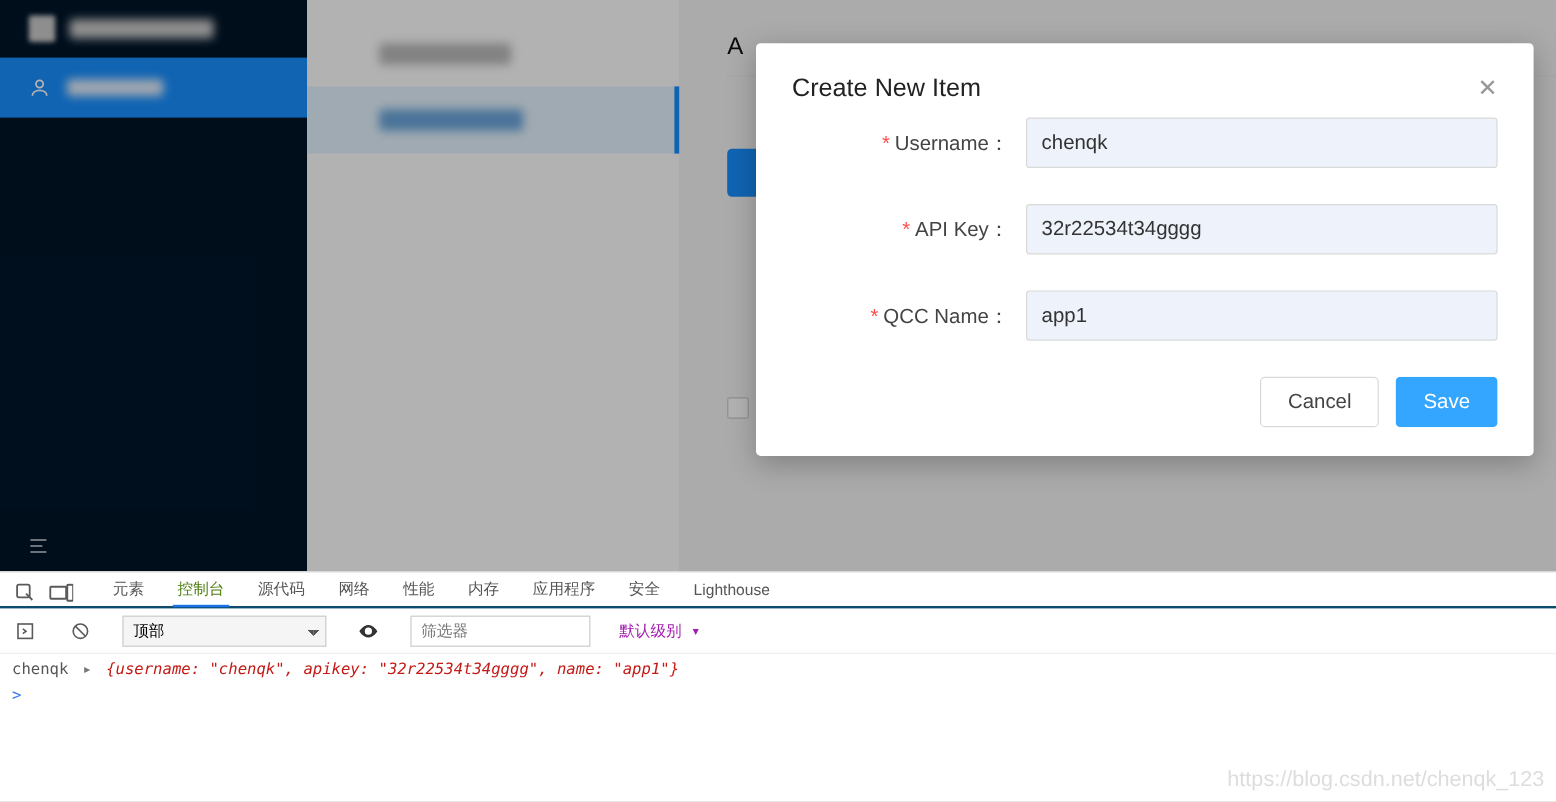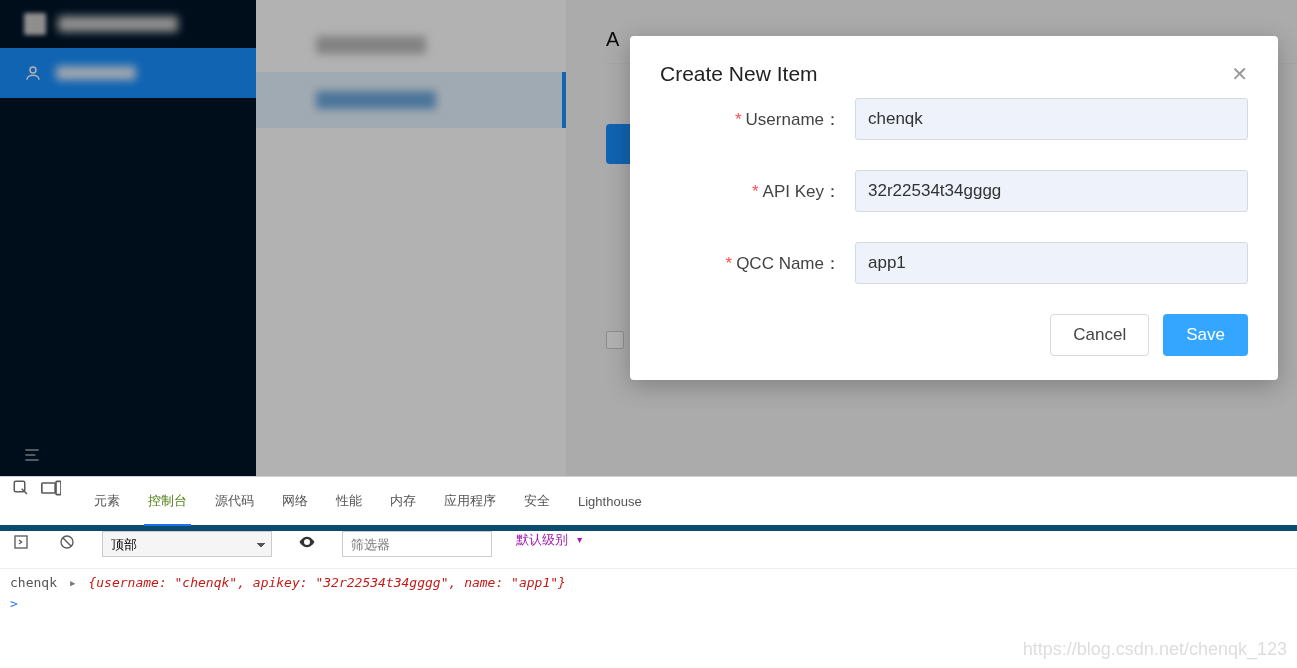--- a/index.html
+++ b/index.html
@@ -43,26 +43,26 @@
   .form-label { width: 195px; text-align: right; padding-right: 14px; color: #444; font-size: 17px; }
   .form-label .req { color: #ff4d4f; margin-right: 4px; }
   .form-input { flex: 1; height: 42px; border: 1px solid #d9d9d9; border-radius: 3px; padding: 0 12px; font-size: 17px; color: #333; background: #edf2fb; outline: none; }
   .modal-footer { display: flex; justify-content: flex-end; gap: 14px; margin-top: 24px; }
   .btn { height: 42px; padding: 0 22px; border-radius: 4px; display: inline-flex; align-items: center; font-size: 17px; cursor: pointer; border: 1px solid transparent; }
   .btn.primary { background: #35a6ff; color: #fff; }
   .btn.default { background: #fff; color: #444; border-color: #d9d9d9; }
 
   
   .devtools { flex: 1; background: #fff; border-top: 1px solid #d0d0d0; display: flex; flex-direction: column; font-size: 13px; color: #333; position: relative; }
-  .dt-tabs { height: 54px; display: flex; align-items: flex-start; border-bottom: 6px solid #0c4a6e; padding: 0 10px; gap: 8px; }
+  .dt-tabs { height: 30px; display: flex; align-items: flex-end; border-bottom: 2px solid #0c4a6e; padding: 0 10px; gap: 8px; }
   .dt-icon { width: 22px; height: 22px; display: flex; align-items: center; justify-content: center; color: #5a5a5a; }
   .dt-tab { padding: 0 10px; height: 100%; display: flex; align-items: center; color: #555; cursor: pointer; position: relative; }
   .dt-tab.active { color: #4d7c0f; }
   .dt-tab.active::after { content: ""; position: absolute; left: 6px; right: 6px; bottom: -1px; height: 2px; background: #1a73e8; }
-  .dt-toolbar { height: 38px; display: flex; align-items: flex-start; border-bottom: 1px solid #eee; padding: 0 10px; gap: 24px; }
+  .dt-toolbar { height: 38px; display: flex; align-items: center; border-bottom: 1px solid #eee; padding: 0 10px; gap: 24px; }
   .dt-select { height: 26px; border: 1px solid #ccc; background: #f5f5f5; font-size: 13px; padding: 0 22px 0 8px; appearance: none; background-image: linear-gradient(45deg, transparent 50%, #555 50%), linear-gradient(135deg, #555 50%, transparent 50%); background-position: right 10px top 11px, right 5px top 11px; background-size: 5px 5px; background-repeat: no-repeat; width: 170px; }
   .dt-filter { height: 26px; border: 1px solid #ccc; width: 150px; padding: 0 8px; font-size: 13px; background: #fff; }
   .dt-level { font-size: 13px; color: #a21caf; font-family: Liberation Mono, monospace; }
   .dt-body { flex: 1; padding: 6px 10px; font-family: Menlo, Consolas, monospace; font-size: 13px; }
   .dt-line1 { color: #222; }
   .dt-line1 .k { color: #555; }
   .dt-line1 .arrow { color: #777; margin: 0 4px; }
   .dt-line1 .obj { color: #c41a16; font-style: italic; }
   .dt-line2 { color: #367cf1; margin-top: 6px; }
   .watermark { position: absolute; right: 10px; bottom: 8px; color: #ddd; font-size: 18px; }

